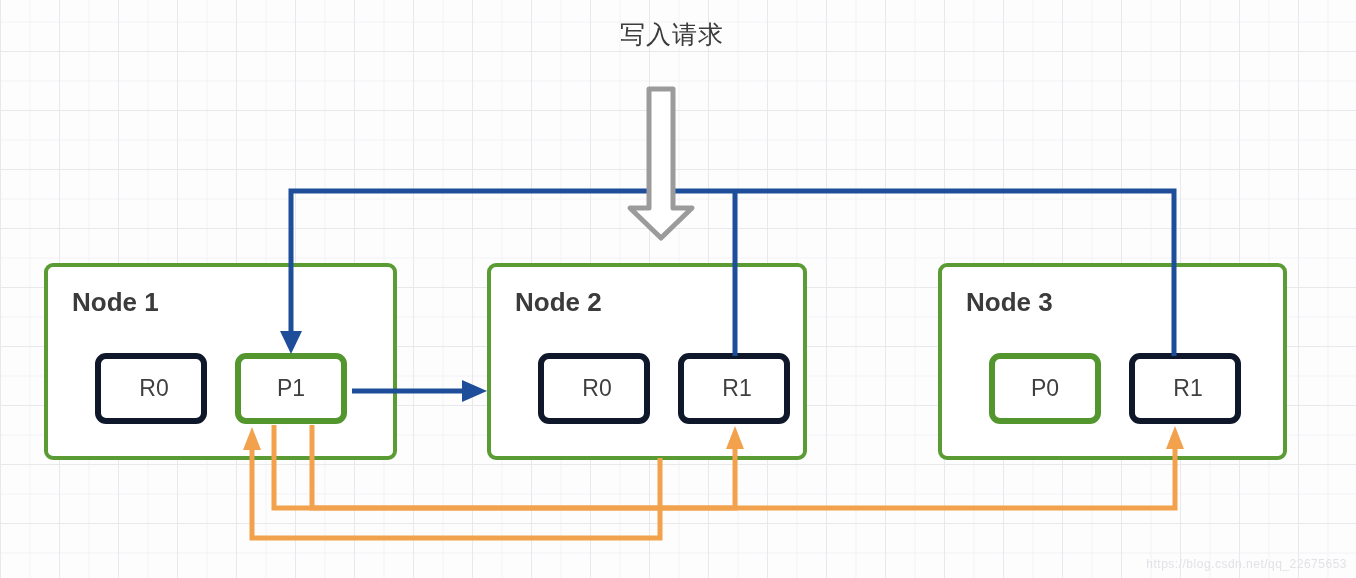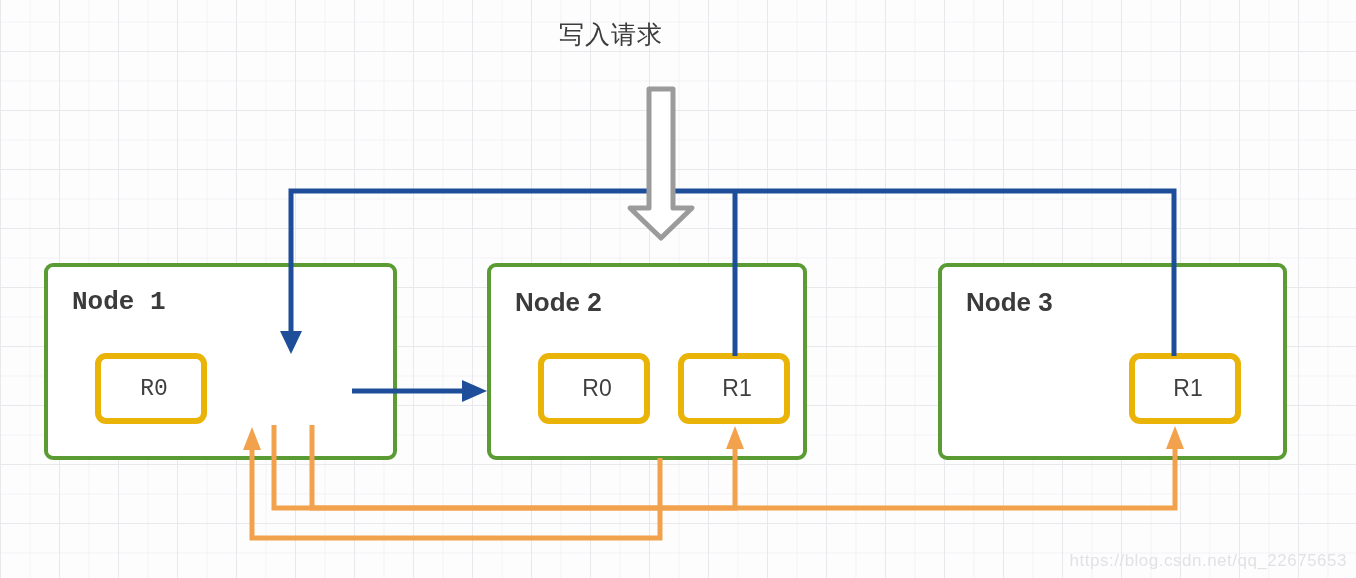--- a/index.html
+++ b/index.html
@@ -9,74 +9,80 @@
     background-color:#fdfdfe;
     background-image:
       linear-gradient(to right,#e9e9ed 1px,transparent 1px),
       linear-gradient(to bottom,#e9e9ed 1px,transparent 1px),
       linear-gradient(to right,#f2f2f5 1px,transparent 1px),
       linear-gradient(to bottom,#f2f2f5 1px,transparent 1px);
     background-size:59px 59px,59px 59px,29.5px 29.5px,29.5px 29.5px;
     background-position:0 0,0 51px,0 0,0 21.5px;
   }
   .diagram-title{
-    position:absolute;left:559px;top:18px;width:200px;
+    position:absolute;left:572px;top:18px;width:200px;text-align:center;
     font-size:25px;color:#3c3c3c;letter-spacing:1px;
   }
   .node-card{
     position:absolute;top:263px;height:197px;box-sizing:border-box;
     background:#ffffff;border:4px solid #5a9b33;border-radius:9px;z-index:1;
   }
-  .node-card.n1{left:44px;width:353px;font-family:Liberation Mono, monospace;}
+  .node-card.n1{left:44px;width:353px;}
   .node-card.n2{left:487px;width:320px;}
   .node-card.n3{left:927px;width:349px;margin-left:11px;}
   .node-title{
     position:absolute;left:24px;top:20px;font-size:26px;font-weight:600;color:#3b3b3b;
   }
   .partition{
     position:absolute;top:86px;width:112px;height:71px;box-sizing:border-box;
     border-radius:11px;background:#ffffff;display:flex;align-items:center;justify-content:center;
     font-size:23px;color:#3f3f3f;
   }
   .partition.slot1{left:47px;}
   .partition.slot2{left:187px;}
-  .partition.replica{border:6px solid #eab308;padding-left:6px;}
+  .partition.replica{border:6px solid #0f172a;padding-left:6px;}
   .partition.primary{border:6px solid #54962e;}
   svg.flow-layer{position:absolute;left:0;top:0;z-index:2;pointer-events:none;}
   .watermark{
-    position:absolute;right:9px;bottom:7px;font-size:17px;color:#e2e2e6;z-index:3;
+    position:absolute;right:9px;bottom:7px;font-size:12px;color:#e2e2e6;z-index:3;
     letter-spacing:0.5px;
   }
 </style>
 </head>
 <body>
 
 <div class="canvas">
 
   <div class="diagram-title">写入请求</div>
 
   <div class="node-card n1">
     <div class="node-title">Node 1</div>
     <div class="partition replica slot1">
       <span>R0</span>
     </div>
+    <div class="partition primary slot2">
+      <span>P1</span>
+    </div>
   </div>
 
   <div class="node-card n2">
     <div class="node-title">Node 2</div>
     <div class="partition replica slot1">
       <span>R0</span>
     </div>
     <div class="partition replica slot2">
       <span>R1</span>
     </div>
   </div>
 
   <div class="node-card n3">
     <div class="node-title">Node 3</div>
+    <div class="partition primary slot1">
+      <span>P0</span>
+    </div>
     <div class="partition replica slot2">
       <span>R1</span>
     </div>
   </div>
 
   <svg class="flow-layer" width="1356" height="578" viewBox="0 0 1356 578">
 
     <g stroke="#1e4e99" stroke-width="5" fill="none">
       <path d="M291,332 V191 H1174 V356 M735,191 V356"></path>
       <path d="M352,391 H464"></path>

